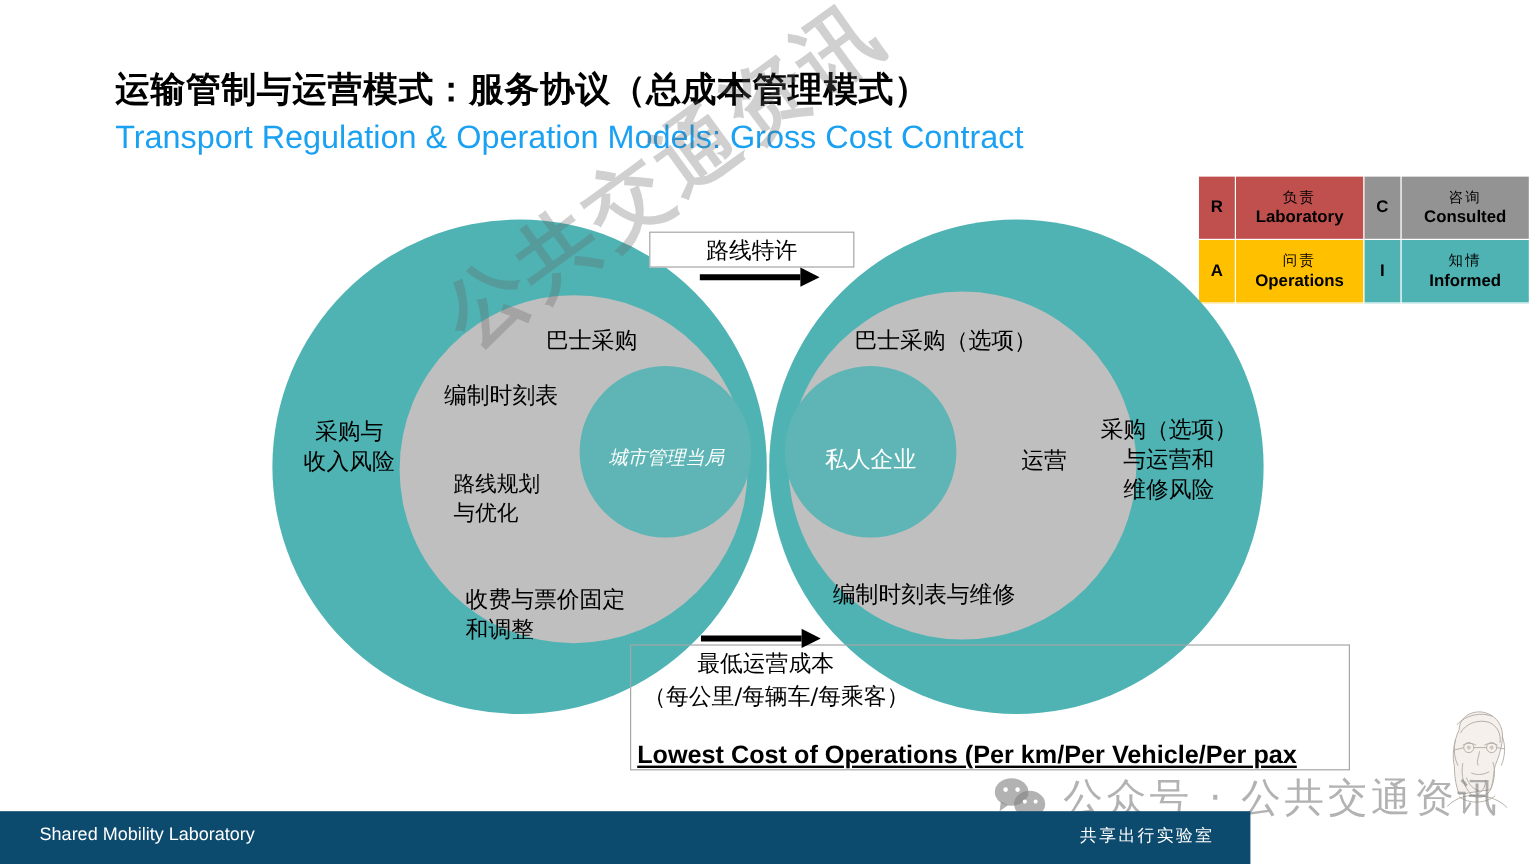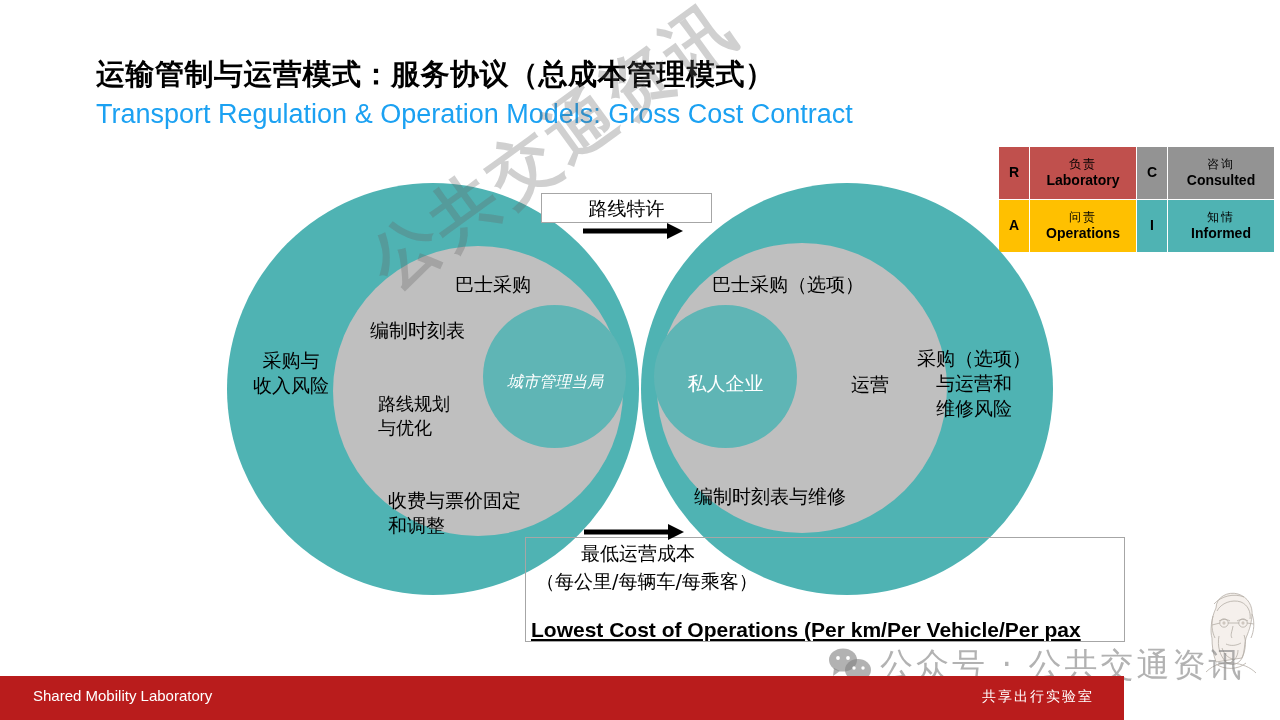--- a/index.html
+++ b/index.html
@@ -243,21 +243,21 @@
     letter-spacing: 4px;
     z-index: 8;
     pointer-events: none;
   }
   .wm-bottom {
     position: absolute;
     left: 828px;
     top: 643px;
     display: flex;
     align-items: center;
-    gap: 8px;
+    gap: 14px;
     z-index: 9;
     pointer-events: none;
   }
   .wm-bottom-text {
     font-family: "DejaVu Sans", sans-serif;
     font-size: 33px;
     color: rgba(130, 130, 130, 0.62);
     letter-spacing: 3px;
     white-space: nowrap;
   }
@@ -273,23 +273,23 @@
     z-index: 6;
     opacity: 0.85;
     pointer-events: none;
   }
 
   
   .footer {
     position: absolute;
     left: 0;
     bottom: 0;
-    width: 1124px;
+    width: 1042px;
     height: 44px;
-    background: #b91c1c;
+    background: #0c4a6e;
     z-index: 10;
   }
   .footer-left {
     position: absolute;
     left: 33px;
     top: 11px;
     font-family: "Liberation Sans", sans-serif;
     font-size: 15px;
     color: #ffffff;
   }

